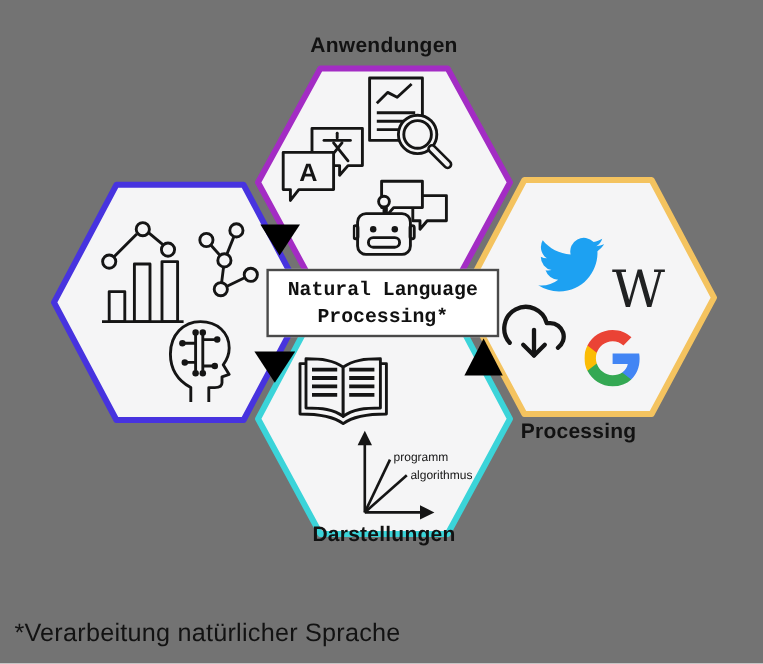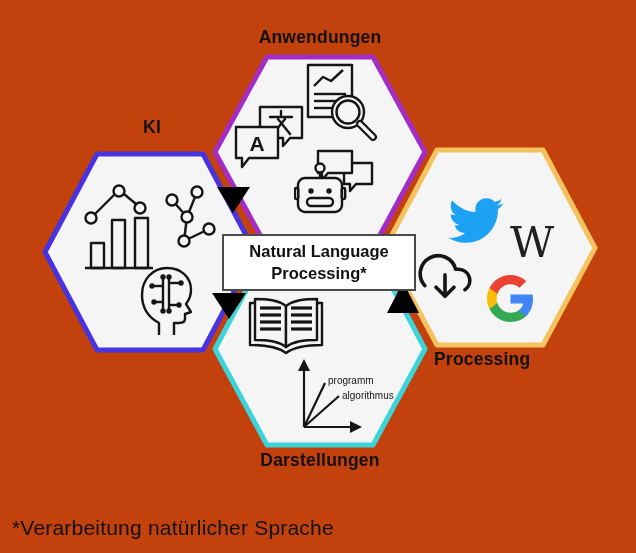--- a/index.html
+++ b/index.html
@@ -1,32 +1,32 @@
 <!DOCTYPE html>
 <html><head>
 <meta charset="utf-8">
 <style>
   html,body { margin:0; padding:0; background:#ffffff; }
   .stage {
     position:relative; width:636px; height:553px; overflow:hidden;
-    background:#c2410c; font-family:"Liberation Sans", sans-serif;
+    background:#737373; font-family:"Liberation Sans", sans-serif;
   }
   .base { position:absolute; left:0; top:0; }
   .hex { fill:#f5f5f6; stroke-width:5; stroke-linejoin:round; }
   .hex-label {
     position:absolute; font-size:17.5px; font-weight:700; color:#121212;
     letter-spacing:.2px; white-space:nowrap;
   }
   .centered { text-align:center; }
   .center-box {
-    position:absolute; left:222px; top:234px; width:194px; height:57px;
+    position:absolute; left:222px; top:224px; width:194px; height:57px;
     background:#ffffff; border:2.5px solid #4a4a4a; box-sizing:border-box;
     display:flex; align-items:center; justify-content:center;
     font-weight:700; font-size:16.5px; line-height:1.3; color:#111;
-    text-align:center; padding:0 10px;
+    text-align:center; padding:0 10px;font-family:Liberation Mono, monospace;
   }
   .icon { position:absolute; }
   .wiki-w {
     position:absolute; left:510px; top:221px;
     font-family:"DejaVu Serif", serif; font-size:43px; line-height:1;
     color:#202122;
   }
   .footnote {
     position:absolute; left:12px; top:516px; font-size:21px; color:#121212;
     letter-spacing:.2px;
@@ -45,23 +45,22 @@
     <polygon class="hex" points="215,152 267,57 373,57 425,152 373,248 267,248" stroke="#a32cc4"></polygon>
     <polygon class="hex" points="45,252 97,154 203,154 255,252 203,350 97,350" stroke="#4733df"></polygon>
     <polygon class="hex" points="385,248 437,150 543,150 595,248 543,345 437,345" stroke="#f4c35f"></polygon>
     <polygon class="hex" points="215,349 267,251 373,251 425,349 373,445 267,445" stroke="#3bd4d9"></polygon>
     <polygon points="217,187 250,187 233,213" fill="#000000"></polygon>
     <polygon points="212,293 246,293 229,319" fill="#000000"></polygon>
     <polygon points="403,282 387,313 419,313" fill="#000000"></polygon>
   </svg>
 
   <div class="hex-label centered" style="left:215px; top:27px; width:210px;">Anwendungen</div>
-  <div class="hex-label centered" style="left:92px; top:117px; width:120px;">KI</div>
   <div class="hex-label" style="left:434px; top:349px;">Processing</div>
-  <div class="hex-label centered" style="left:215px; top:450px; width:210px;">Darstellungen</div>
+  <div class="hex-label centered" style="left:215px; top:435px; width:210px;">Darstellungen</div>
 
   <div class="center-box">
     <span>Natural Language Processing*</span>
   </div>
 
   <svg class="icon" style="left:84px; top:182px;" width="72" height="92" viewBox="0 0 72 92">
     <g class="ink">
       <line x1="11" y1="32" x2="30" y2="13"></line>
       <line x1="40" y1="12" x2="52" y2="22"></line>
       <circle class="paper" cx="7" cy="36" r="5.5"></circle>

